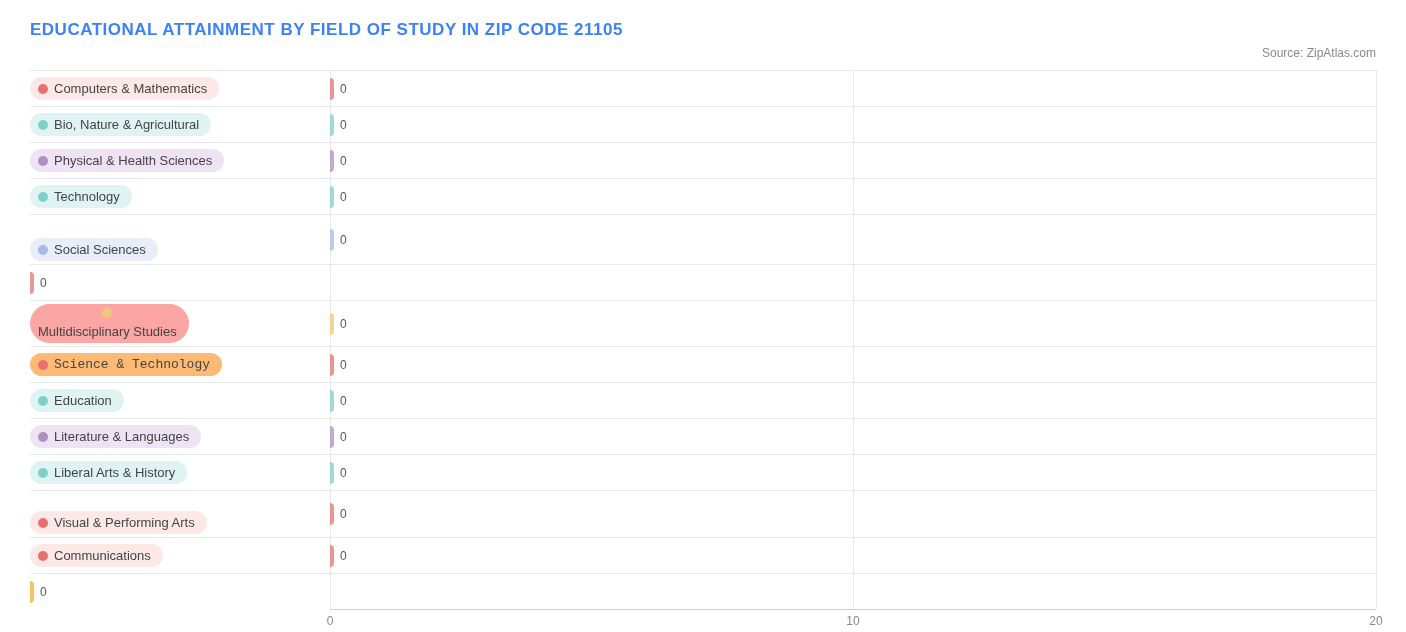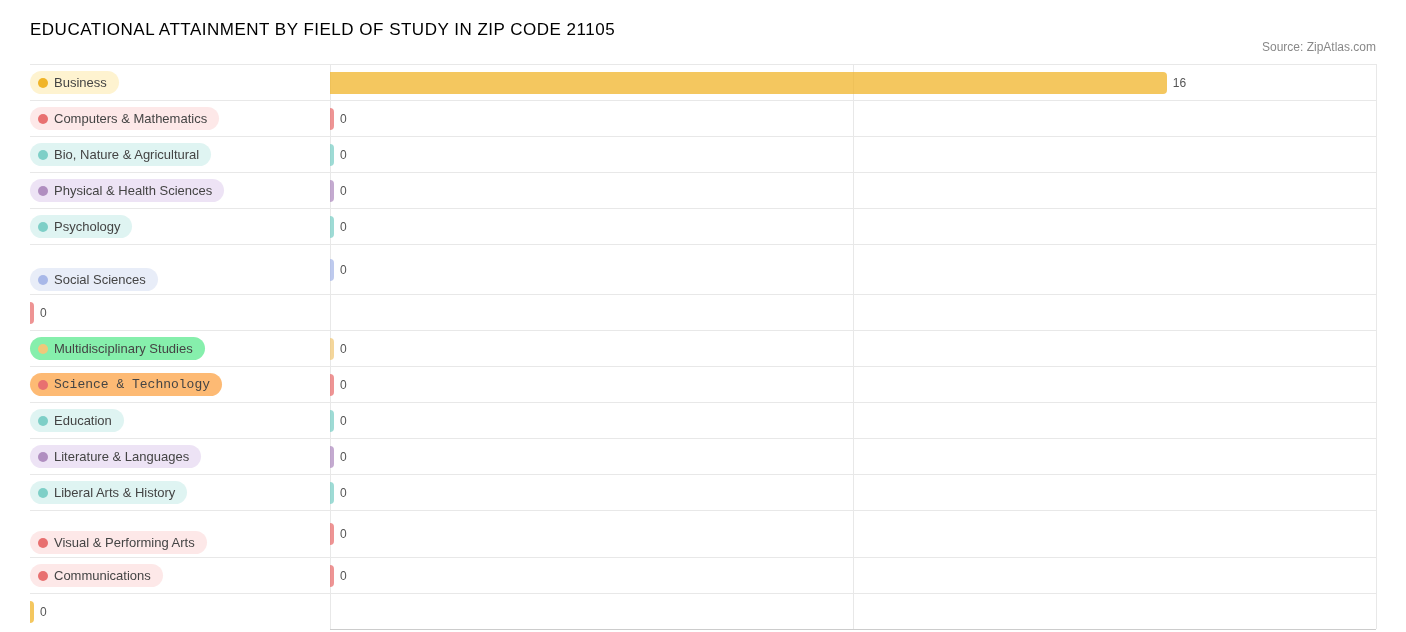--- a/index.html
+++ b/index.html
@@ -5,24 +5,25 @@
     * { box-sizing: border-box; margin: 0; padding: 0; }
     body {
       font-family: Arial, sans-serif;
       background: #fff;
       width: 1406px;
       min-height: 632px;
       padding: 20px 30px 30px 30px;
     }
     .chart-title {
       font-size: 17px;
-      font-weight: normal;
+      font-weight: bold;
       letter-spacing: 0.5px;
       text-transform: uppercase;
-      color: #000000;
+      color: #3b82f6;
+      margin-bottom: 6px;
     }
     .source {
       text-align: right;
       font-size: 12px;
       color: #888;
       margin-bottom: 10px;
     }
     .bar-row {
       display: flex;
       align-items: center;
@@ -116,32 +117,20 @@
 
   <div class="grid-overlay">
     <div class="grid-line" style="left: 0%;"></div>
     <div class="grid-line" style="left: 50%;"></div>
     <div class="grid-line" style="left: 100%;"></div>
   </div>
 
   <div id="bars-container">
       <div class="bar-row">
         <div class="label-area">
-          <span class="label-pill" style="background: rgb(254, 243, 208);">
-            <span class="pill-dot" style="background: rgb(240, 180, 41);"></span>
-            <span>Business</span>
-          </span>
-        </div>
-        <div class="bar-container">
-          <div class="bar" style="width: 80%; background: rgb(240, 180, 41); opacity: 0.75;"></div>
-          <span class="bar-value">16</span>
-        </div>
-      </div>
-      <div class="bar-row">
-        <div class="label-area">
           <span class="label-pill" style="background: rgb(253, 232, 232);">
             <span class="pill-dot" style="background: rgb(232, 112, 112);"></span>
             <span>Computers &amp; Mathematics</span>
           </span>
         </div>
         <div class="bar-container">
           <div class="bar" style="width: 4px; background: rgb(232, 112, 112); opacity: 0.75;"></div>
           <span class="bar-value">0</span>
         </div>
       </div>
@@ -166,21 +155,21 @@
         </div>
         <div class="bar-container">
           <div class="bar" style="width: 4px; background: rgb(176, 142, 192); opacity: 0.75;"></div>
           <span class="bar-value">0</span>
         </div>
       </div>
       <div class="bar-row">
         <div class="label-area">
           <span class="label-pill" style="background: rgb(223, 244, 242);">
             <span class="pill-dot" style="background: rgb(126, 207, 199);"></span>
-            <span>Psychology</span>
+            <span>Technology</span>
           </span>
         </div>
         <div class="bar-container">
           <div class="bar" style="width: 4px; background: rgb(126, 207, 199); opacity: 0.75;"></div>
           <span class="bar-value">0</span>
         </div>
       </div>
       <div class="bar-row">
         <div class="label-area">
           <span class="label-pill" style="background: rgb(232, 237, 248); margin-top: 20px;">
@@ -194,21 +183,21 @@
         </div>
       </div>
       <div class="bar-row">
         <div class="bar-container">
           <div class="bar" style="width: 4px; background: rgb(232, 112, 112); opacity: 0.75;"></div>
           <span class="bar-value">0</span>
         </div>
       </div>
       <div class="bar-row">
         <div class="label-area">
-          <span class="label-pill" style="background: #86efac;">
+          <span class="label-pill" style="background: #fca5a5; flex-direction: column;">
             <span class="pill-dot" style="background: rgb(240, 200, 122);"></span>
             <span>Multidisciplinary Studies</span>
           </span>
         </div>
         <div class="bar-container">
           <div class="bar" style="width: 4px; background: rgb(240, 200, 122); opacity: 0.75;"></div>
           <span class="bar-value">0</span>
         </div>
       </div>
       <div class="bar-row">

